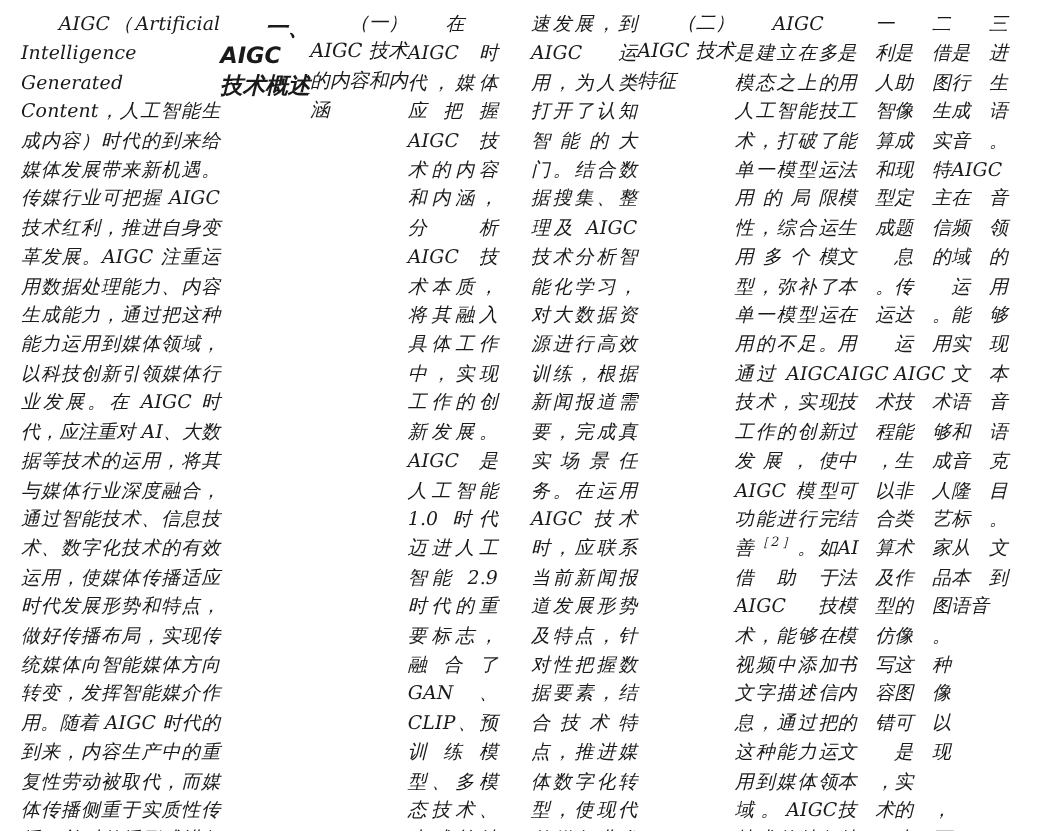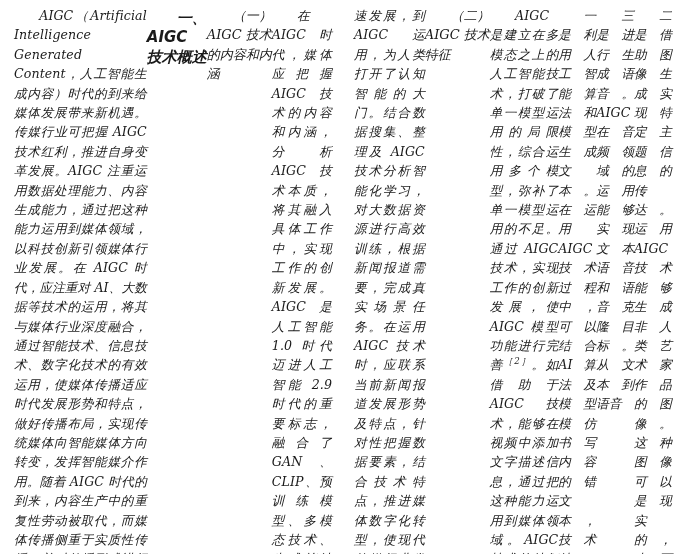--- a/index.html
+++ b/index.html
@@ -71,17 +71,17 @@
     <h2 class="heading">一、AIGC 技术概述</h2>
     <h3 class="subheading">（一）AIGC 技术的内容和内涵</h3>
     <p class="indent"><span>在 AIGC 时代，媒体应把握 AIGC 技术的内容和内涵，分析 AIGC 技术本质，将其融入具体工作中，实现工作的创新发展。AIGC 是人工智能 1.0 时代迈进人工智能 2.9 时代的重要标志，融合了 GAN、CLIP、预训练模型、多模态技术、生成算法等技术，催生了 AIGC 时代的到来</span><sup>［1］</sup><span>。算法不断迭代创新，引发 AIGC 能力质变，多模态推动内容多边界，使 AIGC 具</span></p>
   </div>
 
   <div class="column">
     <p>速发展，到 AIGC 运用，为人类打开了认知智能的大门。结合数据搜集、整理及 AIGC 技术分析智能化学习，对大数据资源进行高效训练，根据新闻报道需要，完成真实场景任务。在运用 AIGC 技术时，应联系当前新闻报道发展形势及特点，针对性把握数据要素，结合技术特点，推进媒体数字化转型，使现代传媒行业发展呈现智能化、数字化特点。</p>
     <h3 class="subheading">（二）AIGC 技术特征</h3>
     <p class="indent"><span>AIGC 是建立在多模态之上的人工智能技术，打破了单一模型运用的局限性，综合运用多个模型，弥补了单一模型运用的不足。通过 AIGC 技术，实现工作的创新发展，使 AIGC 模型功能进行完善</span><sup>［2］</sup><span>。如借助于 AIGC 技术，能够在视频中添加文字描述信息，通过把这种能力运用到媒体领域。AIGC 技术的特征表现在以下几个方面。</span></p>
     <p class="indent">一是利用人工智能算法和模型生成文本。在运用 AIGC 技术过程中，可以结合 AI 算法及模型模仿书写内容的错文本，技术特征、语气、内容生成类似的新文本。</p>
+    <p class="indent">二是借助图像生成实现特定主题信息的传达。运用 AIGC 技术能够生成非人类艺术家作品的图像。这种图像可以是现实的，也可以是抽象的，实现有效传达特定信息的目标。</p>
     <p class="indent">三是进行生成语音。AIGC 在音频领域的运用能够实现文本语音和语音克隆目标。从文本到语音</p>
-    <p class="indent">二是借助图像生成实现特定主题信息的传达。运用 AIGC 技术能够生成非人类艺术家作品的图像。这种图像可以是现实的，也可以是抽象的，实现有效传达特定信息的目标。</p>
   </div>
 
 </div>
 
 </body></html>

